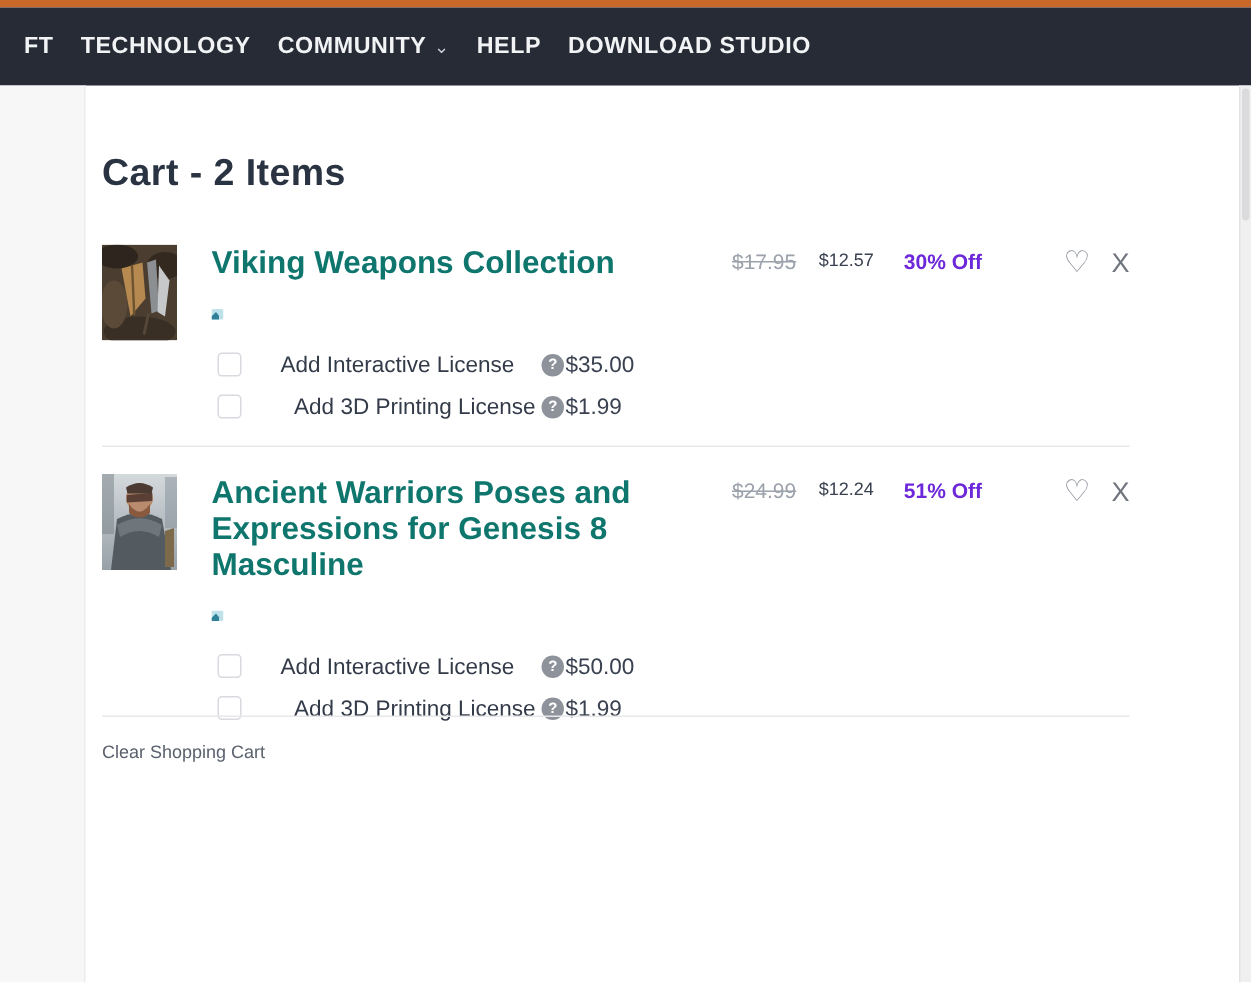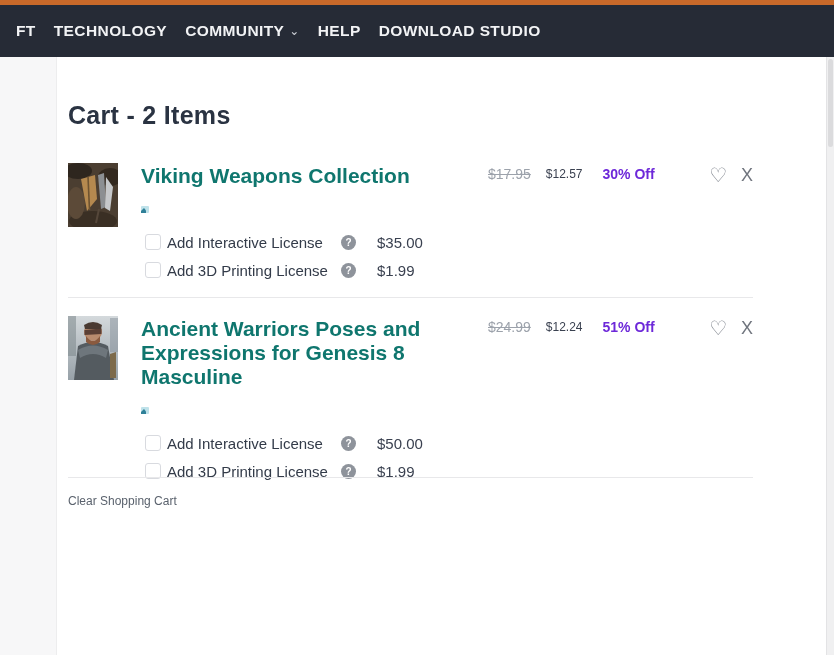--- a/index.html
+++ b/index.html
@@ -33,28 +33,28 @@
 
   .thumb { position:absolute; left:0; top:0; width:50px; height:64px; overflow:hidden; cursor:pointer; }
   .thumb svg { display:block; }
 
   .item-body { position:absolute; left:73px; top:0; width:340px; }
   .item-title { font-size:21px; font-weight:bold; color:#0f766e; line-height:24px; width:320px; margin-top:1px; cursor:pointer; }
   .mini-icon { margin-top:18px; width:8px; height:8px; }
 
   .license-row { position:relative; display:flex; align-items:center; height:18px; margin-left:4px; width:336px; }
   .license-row.first { margin-top:15px; }
-  .license-row.second { margin-top:10px; }
+  .license-row.second { margin-top:10px;text-align:right; }
   .checkbox { width:16px; height:16px; border:1px solid #D8DADF; border-radius:3px; background:#fff; flex:none; cursor:pointer; }
-  .license-label { font-size:15px; color:#333B49; margin-left:6px; min-width:170px; cursor:pointer; }
+  .license-label { font-size:15px; color:#333B49; margin-left:26px; min-width:170px; cursor:pointer; }
   .help-badge { width:15px; height:15px; border-radius:50%; background:#8E939B; color:#fff; font-size:10px; font-weight:bold;
                 display:flex; align-items:center; justify-content:center; margin-left:4px; flex:none; cursor:pointer; }
   .license-price { position:absolute; left:232px; font-size:15px; color:#3A4150; }
 
-  .price-row { position:absolute; left:420px; top:3px; display:flex; align-items:center; }
+  .price-row { position:absolute; left:420px; top:3px; display:flex; align-items:flex-start; }
   .old-price { font-size:14px; color:#9CA2AB; text-decoration:line-through; }
   .new-price { font-size:12px; color:#3A4150; margin-left:15px; }
   .discount { font-size:14px; font-weight:bold; color:#6d28d9; margin-left:20px; }
 
   .actions { position:absolute; right:0; top:2px; display:flex; align-items:center; }
   .wishlist-btn { font-size:20px; color:#888D95; cursor:pointer; line-height:20px; }
   .remove-btn { font-size:18px; color:#70757E; cursor:pointer; margin-left:14px; line-height:20px; }
 
   .clear-cart { position:absolute; top:437px; left:0; font-size:12px; color:#5A626D; cursor:pointer; }
 </style>

